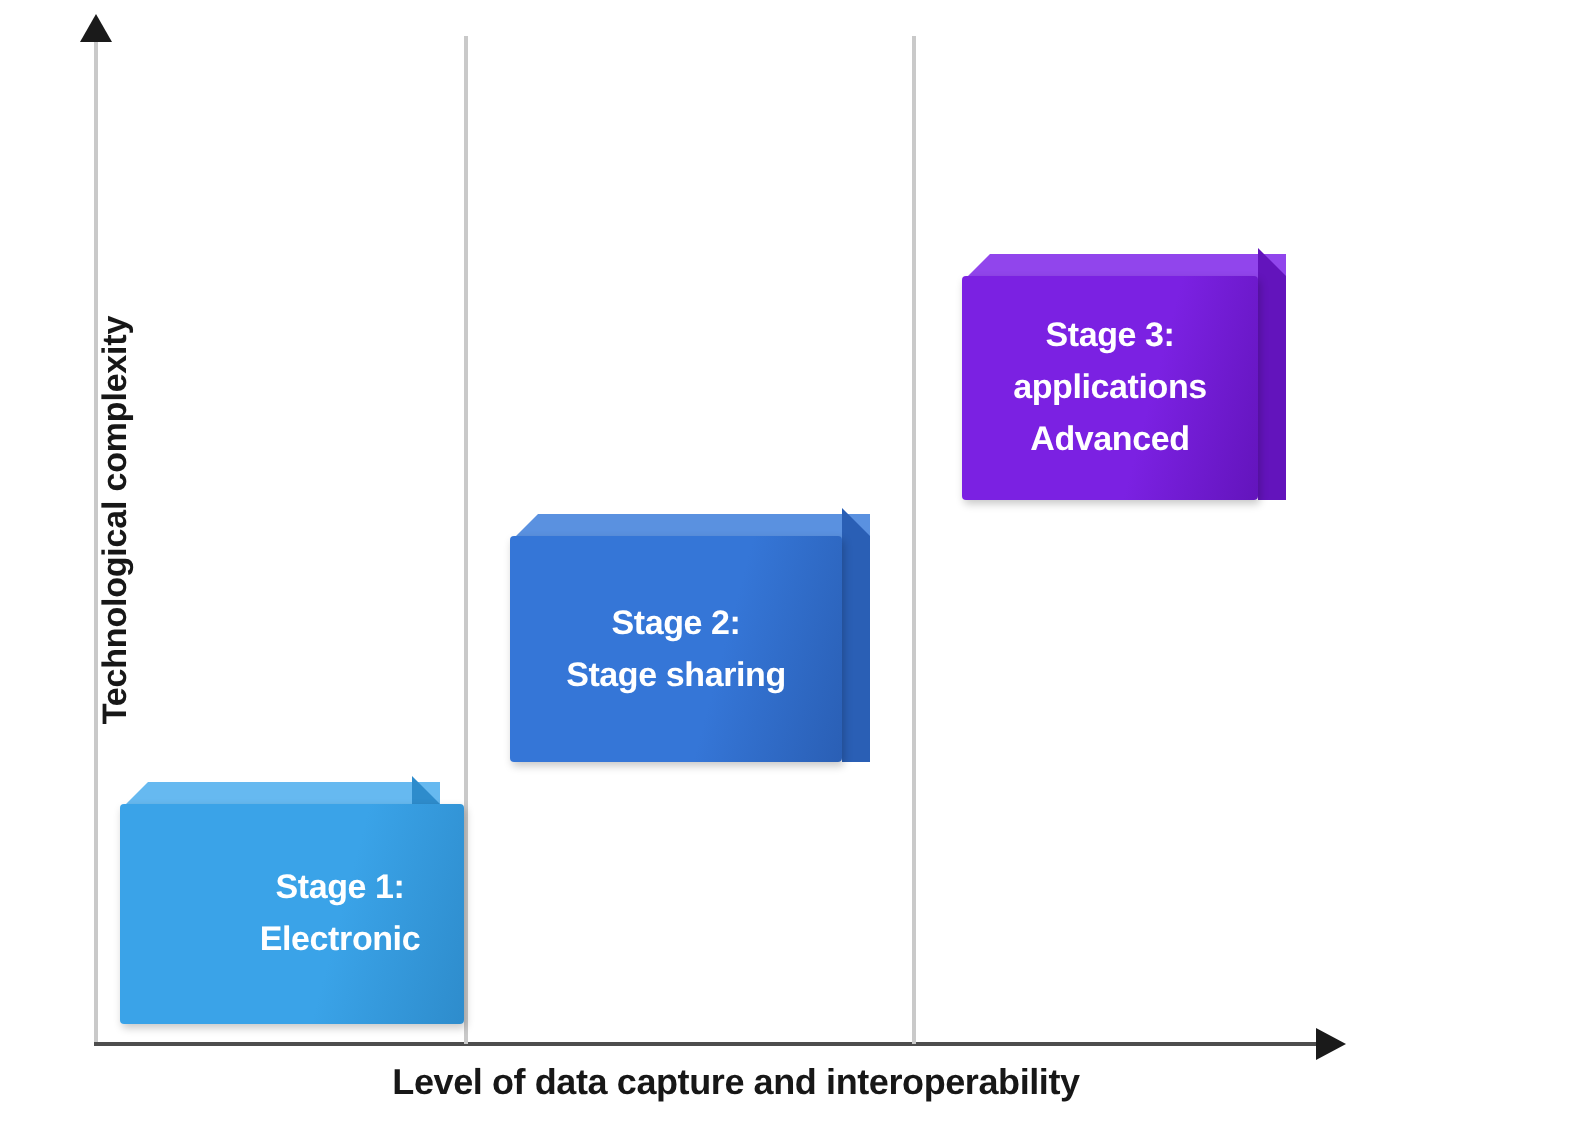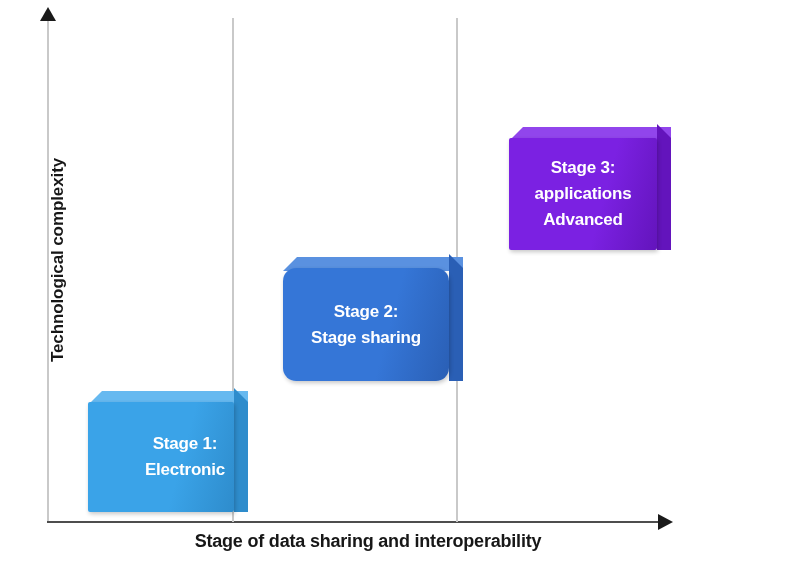--- a/index.html
+++ b/index.html
@@ -94,21 +94,20 @@
     text-align: center;
     font-size: 18px;
     font-weight: bold;
     color: #171717;
     letter-spacing: -0.2px;
   }
 
   
   .box3d {
     position: absolute;
-    margin-left: 28px;
   }
   .box3d .face-top {
     position: absolute;
     left: 0;
     top: 0;
     height: 0;
     border-style: solid;
     border-color: transparent;
     border-bottom-style: solid;
   }
@@ -143,37 +142,37 @@
   <div class="y-axis-line" style="background: rgb(201, 201, 201);"></div>
   <div class="y-axis-arrow" style="border-bottom-color: rgb(26, 26, 26);"></div>
 
   <div class="x-axis-line" style="background: rgb(77, 77, 77);"></div>
   <div class="x-axis-arrow" style="border-left-color: rgb(26, 26, 26);"></div>
 
   <div class="divider d1" style="background: rgb(201, 201, 201);"></div>
   <div class="divider d2" style="background: rgb(201, 201, 201);"></div>
 
   <div class="y-axis-title">Technological complexity</div>
-  <div class="x-axis-title">Stage of data sharing and interoperability</div>
+  <div class="x-axis-title">Level of data capture and interoperability</div>
 
   <div class="box3d" id="box-stage-1" style="left:60px; top:388px; width:160px; height:124px;">
     <div class="face-top" style="left: 0px; top: 0px; border-bottom-width: 14px; border-left-width: 14px; border-right-width: 0px; width: 146px; border-bottom-color: rgb(102, 185, 240);"></div>
     <div class="face-right" style="left: 146px; top: 0px; border-left-width: 14px; border-top-width: 14px; border-bottom-width: 0px; height: 110px; border-left-color: rgb(46, 140, 204);"></div>
-    <div class="face-front" style="left: 0px; top: 14px; width: 146px; height: 110px; background: linear-gradient(105deg, rgb(58, 163, 232) 0%, rgb(58, 163, 232) 62%, rgb(46, 140, 204) 100%); color: rgb(255, 255, 255); box-shadow: rgba(0, 0, 0, 0.22) 1px 2px 4px; padding-left: 48px;">
+    <div class="face-front" style="left: 0px; top: 14px; width: 172px; height: 110px; background: linear-gradient(105deg, rgb(58, 163, 232) 0%, rgb(58, 163, 232) 62%, rgb(46, 140, 204) 100%); color: rgb(255, 255, 255); box-shadow: rgba(0, 0, 0, 0.22) 1px 2px 4px; padding-left: 48px;">
       <div>
         <span>Stage 1:</span>
         <span>Electronic</span>
       </div>
     </div>
   </div>
 
   <div class="box3d" id="box-stage-2" style="left:255px; top:254px; width:180px; height:127px;">
     <div class="face-top" style="left: 0px; top: 0px; border-bottom-width: 14px; border-left-width: 14px; border-right-width: 0px; width: 166px; border-bottom-color: rgb(90, 145, 224);"></div>
     <div class="face-right" style="left: 166px; top: 0px; border-left-width: 14px; border-top-width: 14px; border-bottom-width: 0px; height: 113px; border-left-color: rgb(42, 95, 181);"></div>
-    <div class="face-front" style="left: 0px; top: 14px; width: 166px; height: 113px; background: linear-gradient(105deg, rgb(53, 118, 215) 0%, rgb(53, 118, 215) 62%, rgb(42, 95, 181) 100%); color: rgb(255, 255, 255); box-shadow: rgba(0, 0, 0, 0.22) 1px 2px 4px; border-radius: 13px;">
+    <div class="face-front" style="left: 0px; top: 14px; width: 166px; height: 113px; background: linear-gradient(105deg, rgb(53, 118, 215) 0%, rgb(53, 118, 215) 62%, rgb(42, 95, 181) 100%); color: rgb(255, 255, 255); box-shadow: rgba(0, 0, 0, 0.22) 1px 2px 4px;">
       <div>
         <span>Stage 2:</span>
         <span>Stage sharing</span>
       </div>
     </div>
   </div>
 
   <div class="box3d" id="box-stage-3" style="left:481px; top:124px; width:162px; height:126px;">
     <div class="face-top" style="left: 0px; top: 0px; border-bottom-width: 14px; border-left-width: 14px; border-right-width: 0px; width: 148px; border-bottom-color: rgb(145, 69, 236);"></div>
     <div class="face-right" style="left: 148px; top: 0px; border-left-width: 14px; border-top-width: 14px; border-bottom-width: 0px; height: 112px; border-left-color: rgb(99, 20, 188);"></div>

